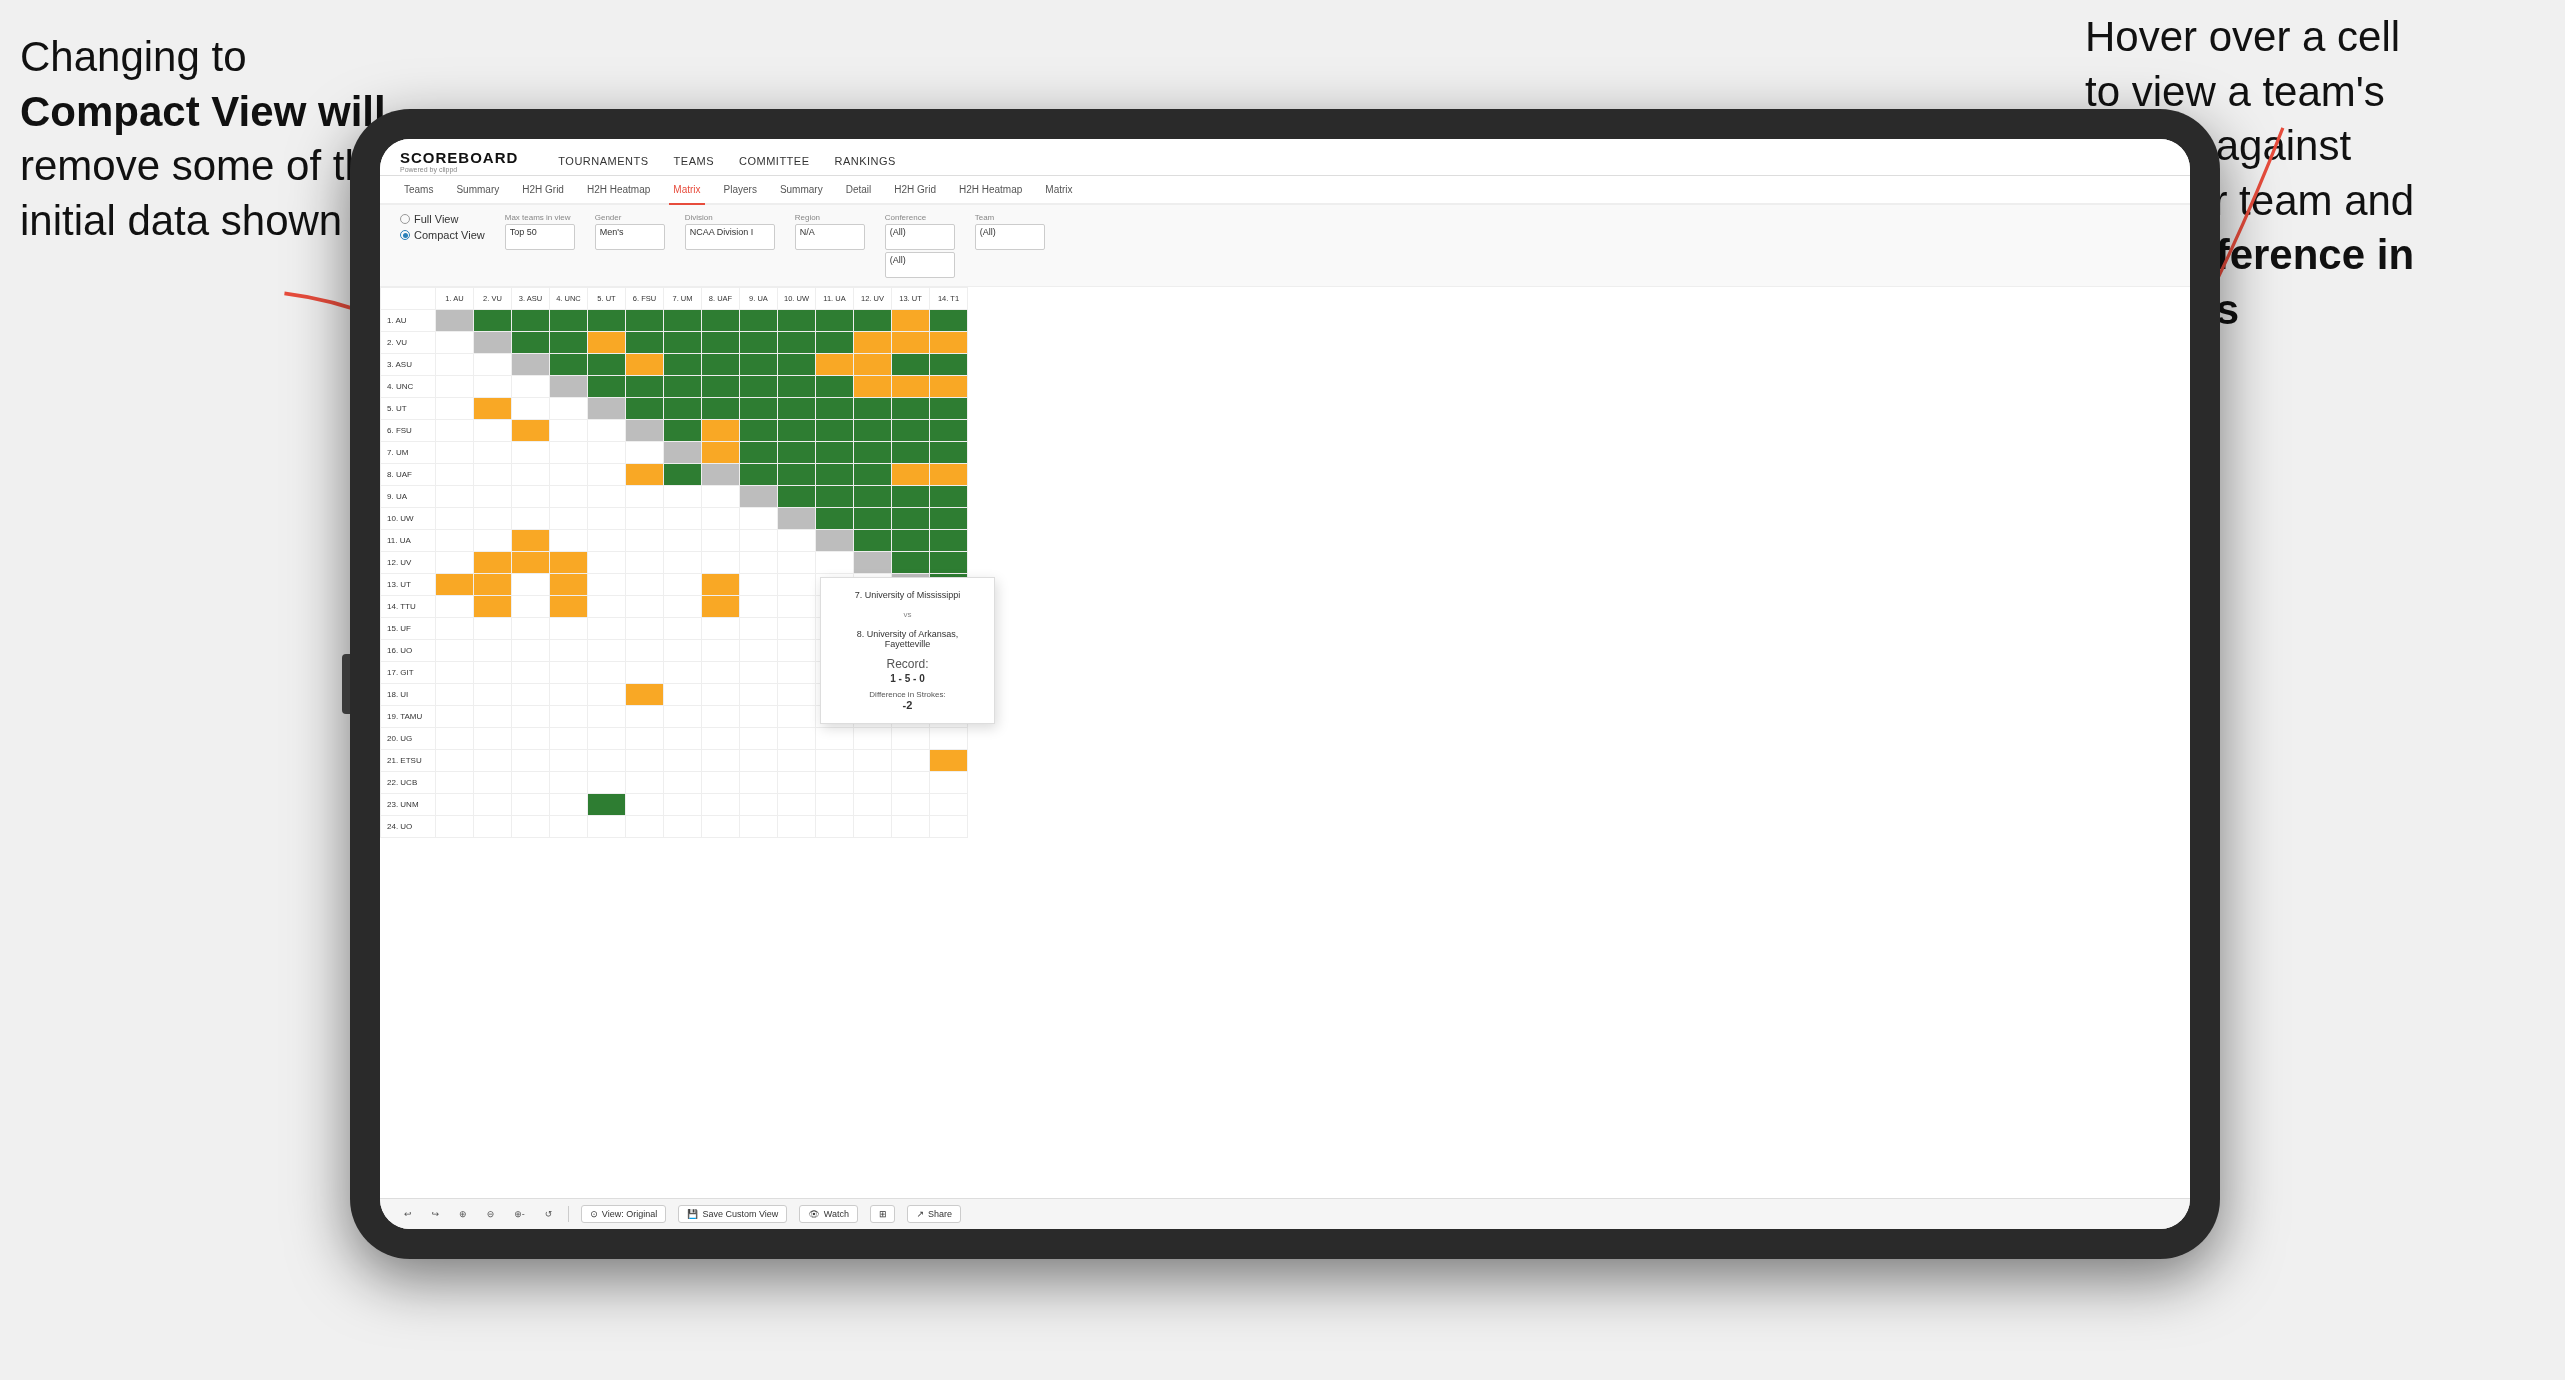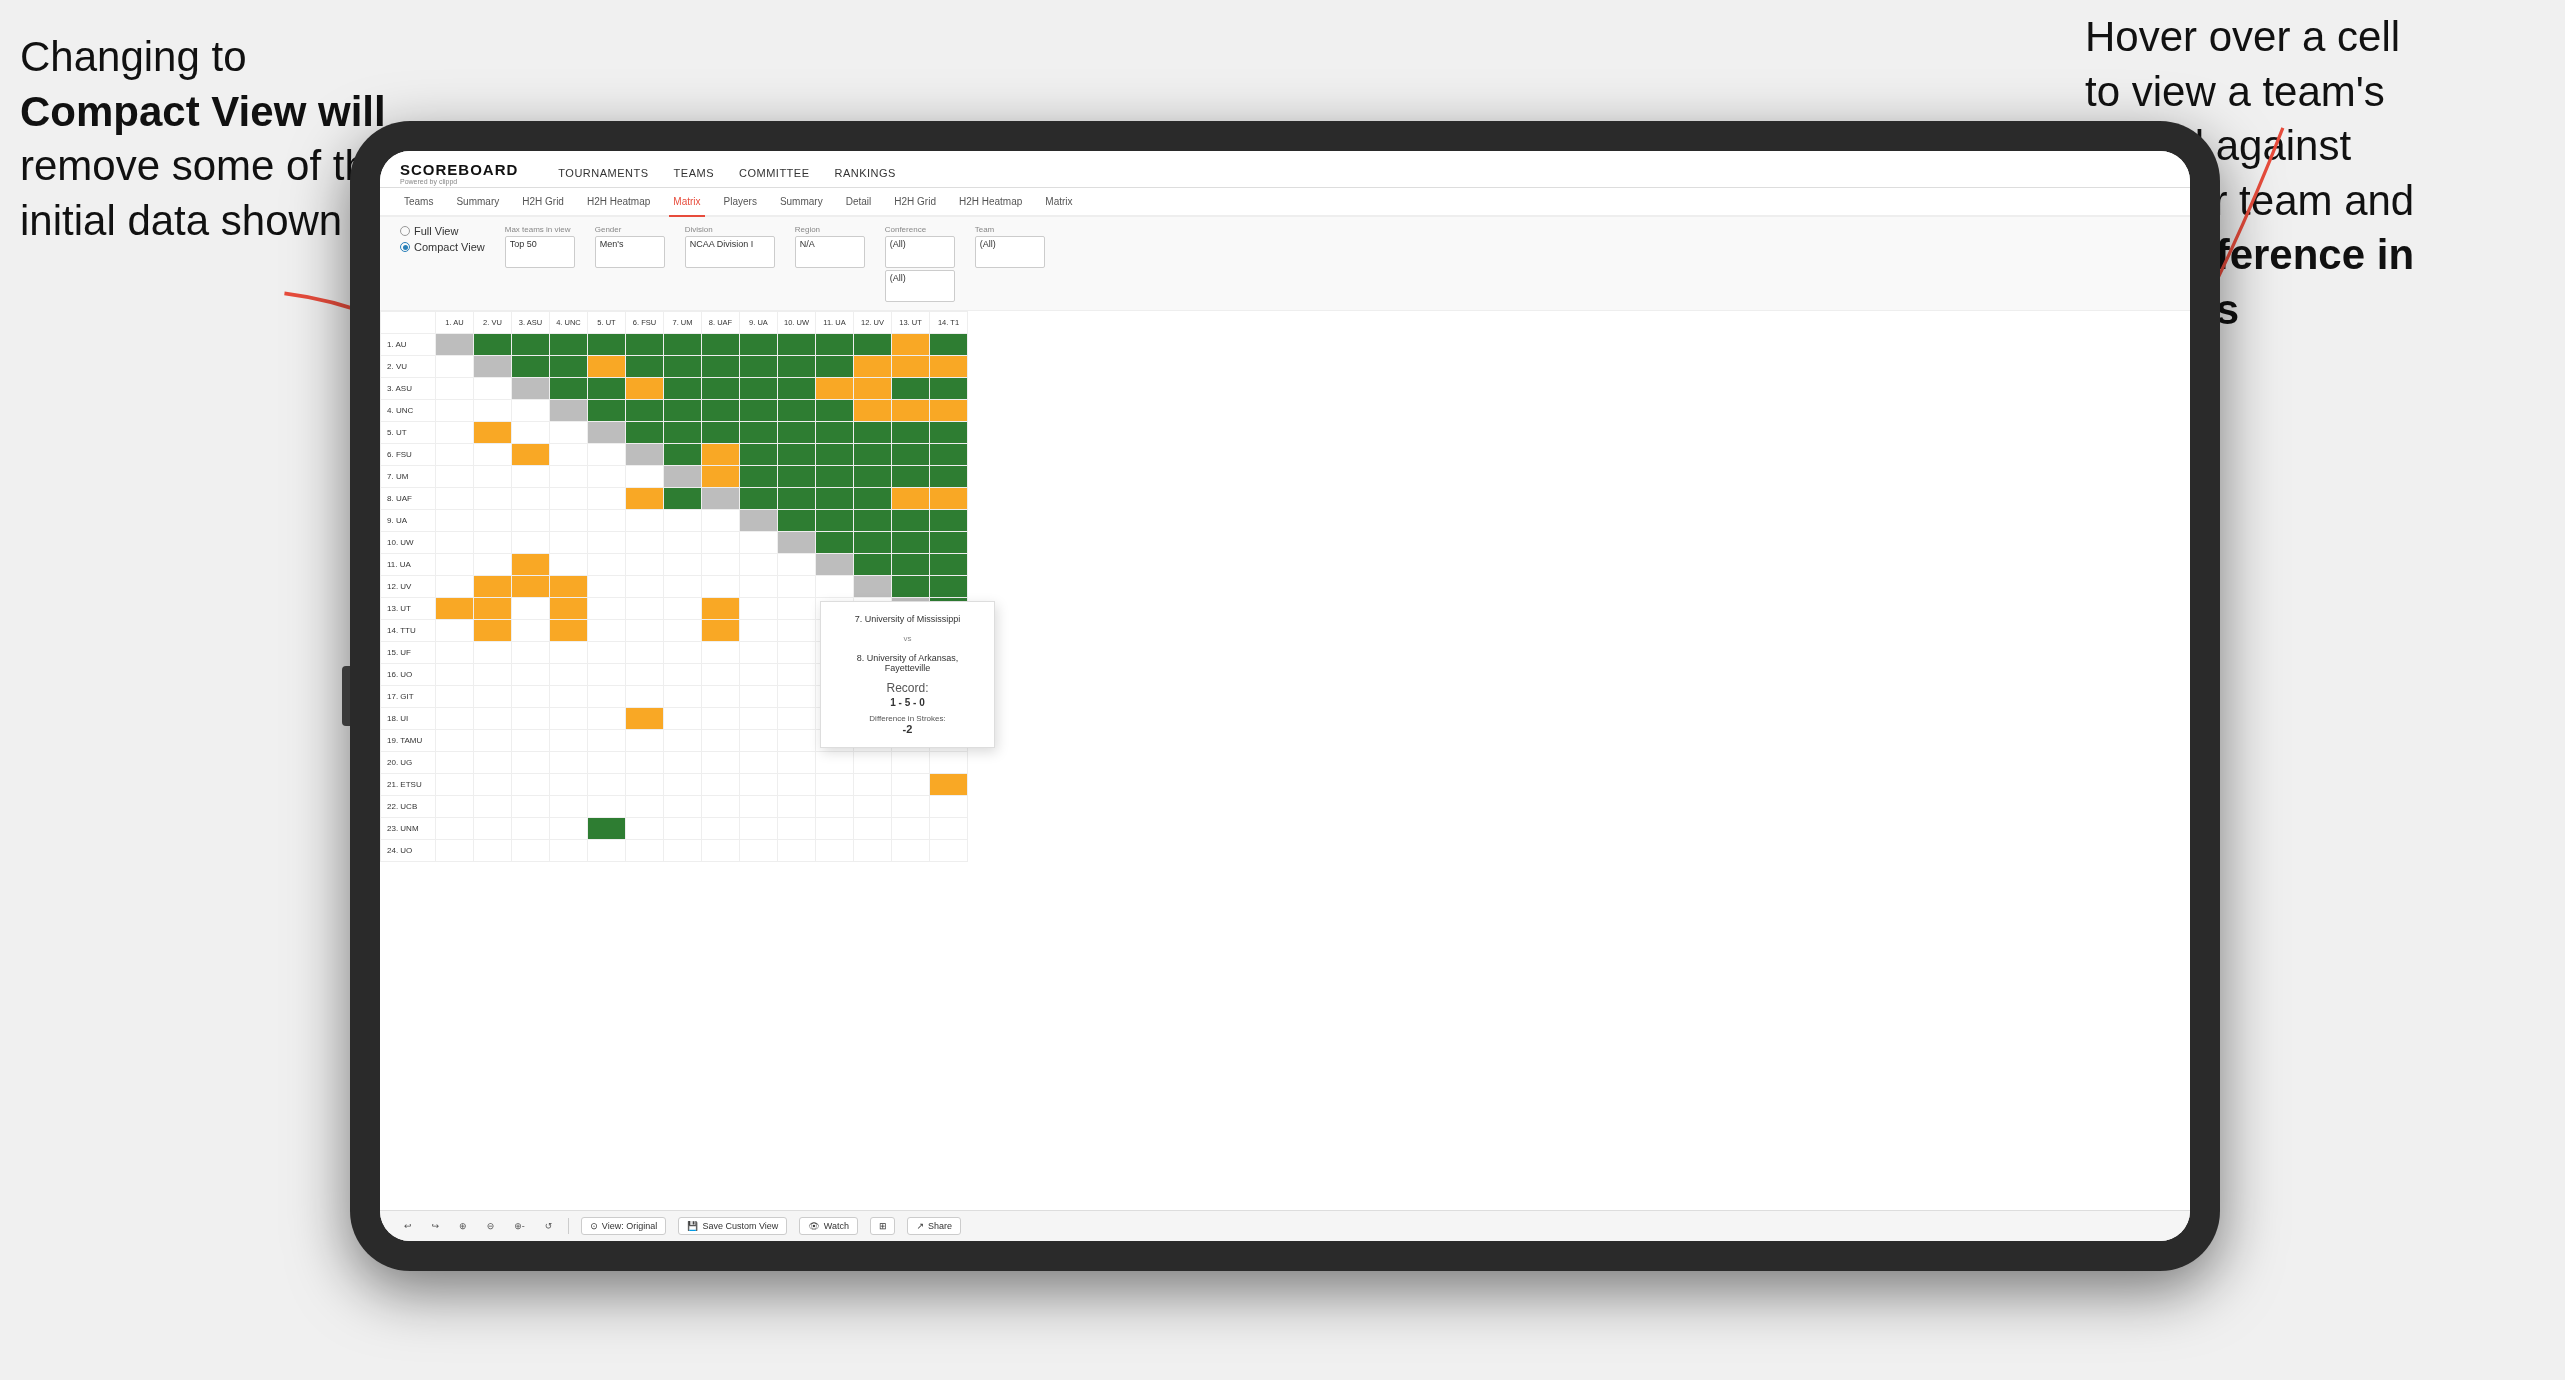--- a/index.html
+++ b/index.html
@@ -42,21 +42,21 @@
       position: absolute;
       top: 280px;
       left: 330px;
       width: 180px;
       height: 80px;
     }
 
     
     .tablet {
       position: absolute;
-      top: 121px;
+      top: 109px;
       left: 350px;
       width: 1870px;
       height: 1150px;
       background: #2a2a2a;
       border-radius: 60px;
       box-shadow: 0 20px 60px rgba(0,0,0,0.5);
       padding: 30px;
       display: flex;
       align-items: center;
       justify-content: center;
@@ -193,21 +193,21 @@
 
     .filter-label {
       font-size: 8px;
       color: #888;
     }
 
     .filter-select {
       font-size: 9px;
       color: #333;
       border: 1px solid #ccc;
-      padding: 2px 16px 18px 4px;
+      padding: 2px 16px 12px 4px;
       background: #fff;
       border-radius: 2px;
       appearance: none;
       cursor: pointer;
       min-width: 70px;
     }
 
     
     .main-content {
       display: flex;

